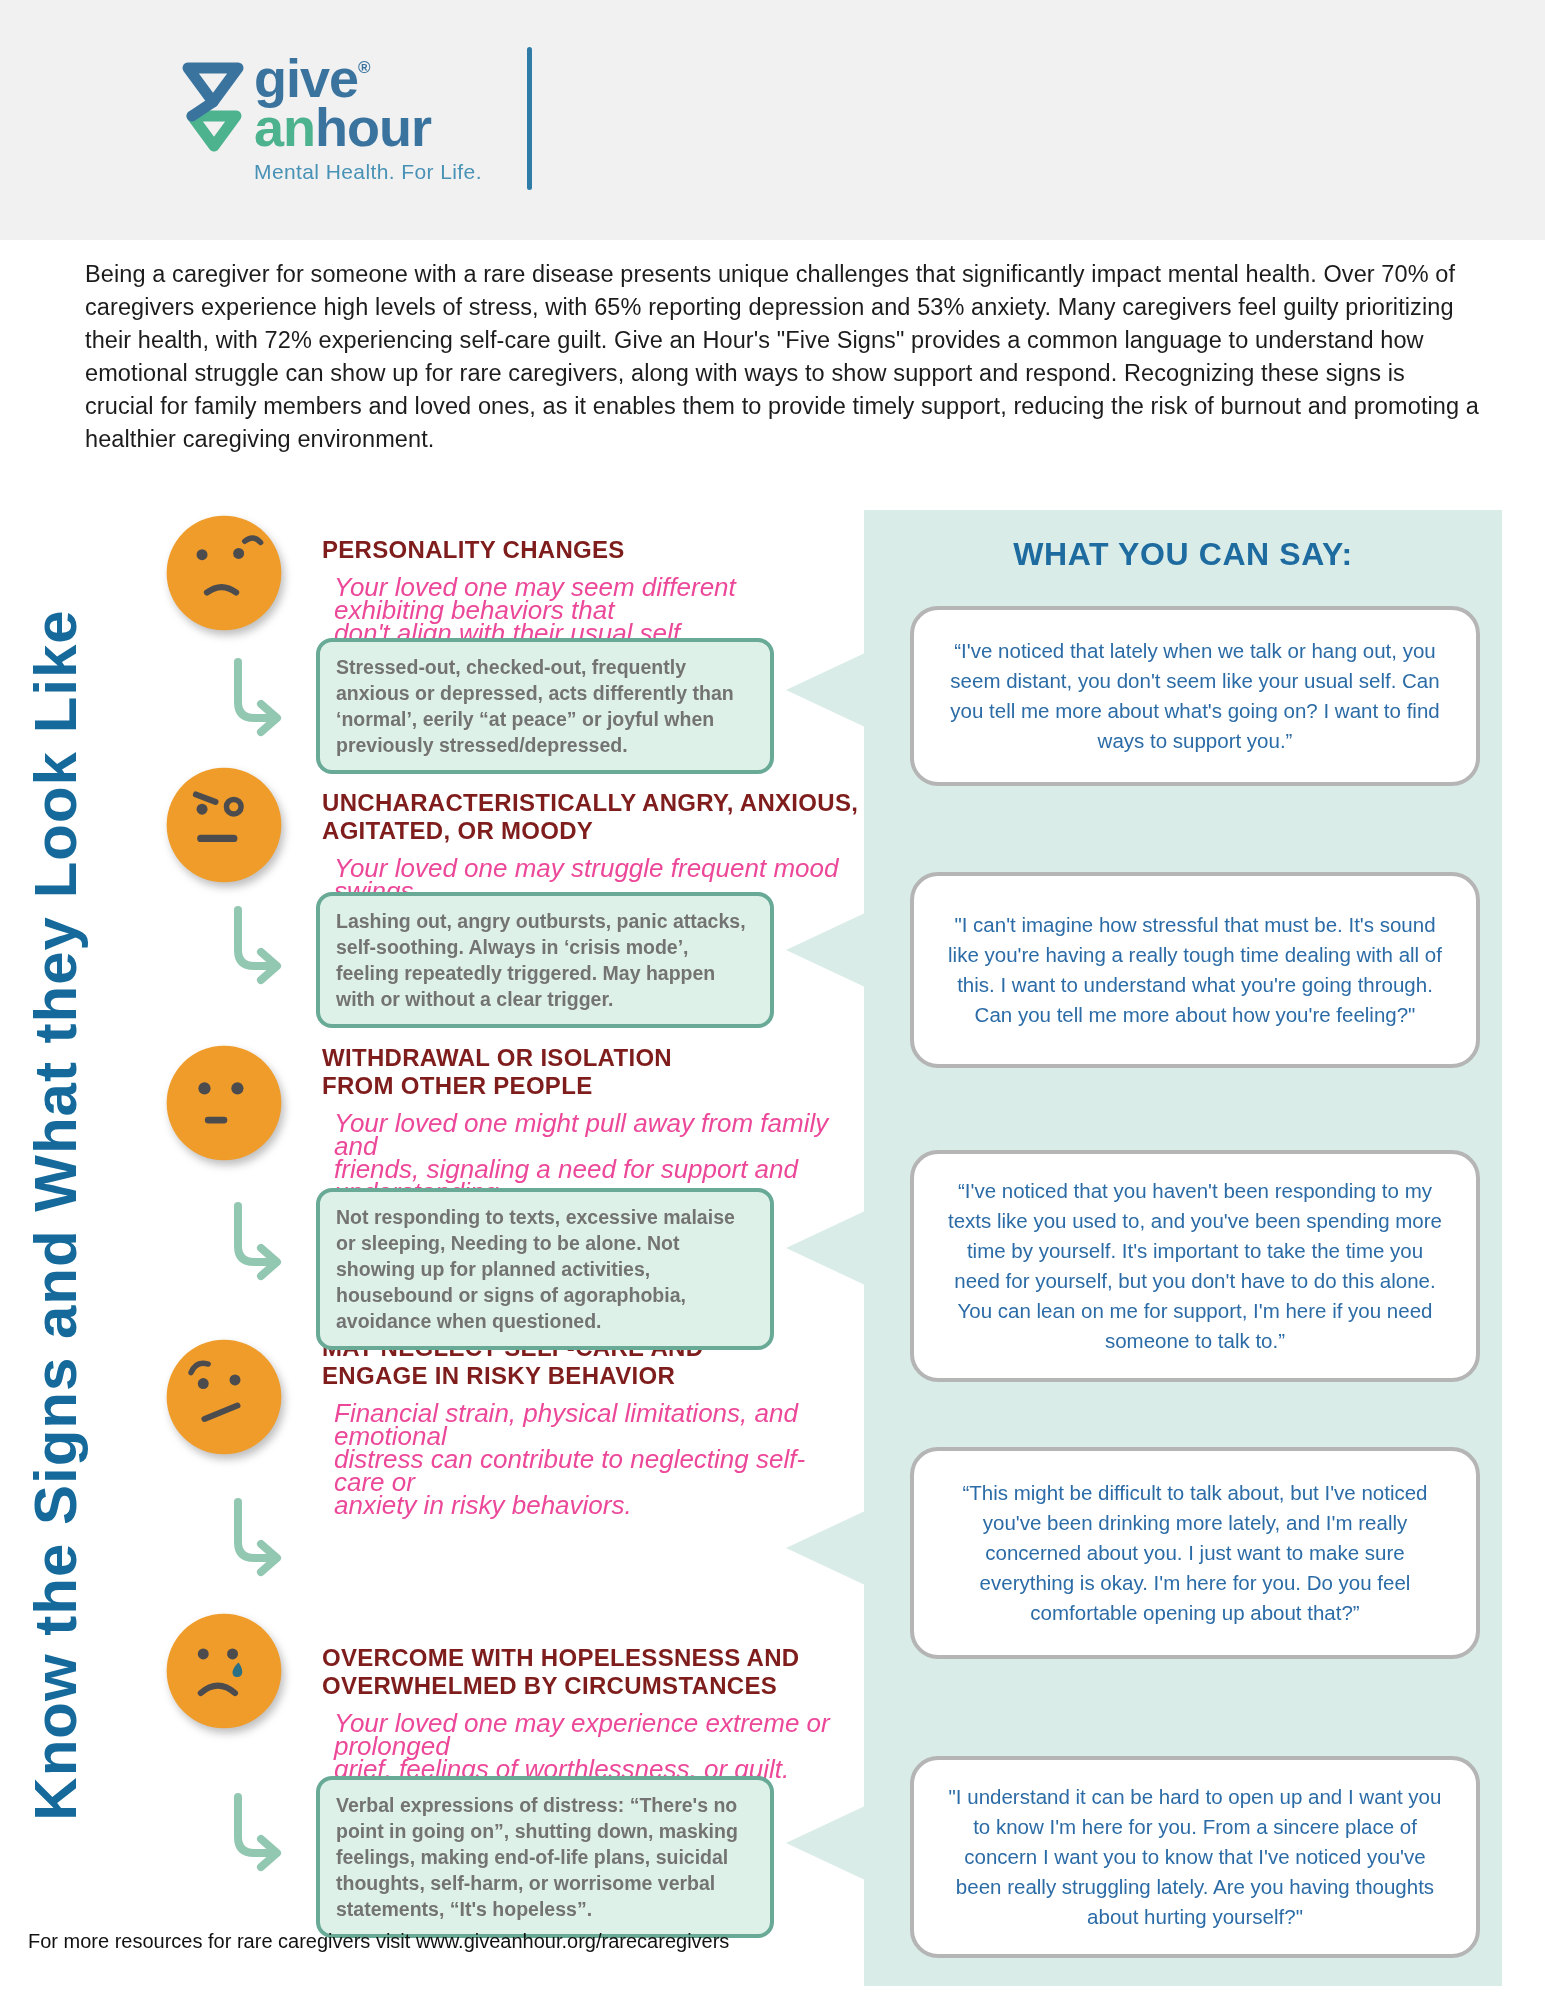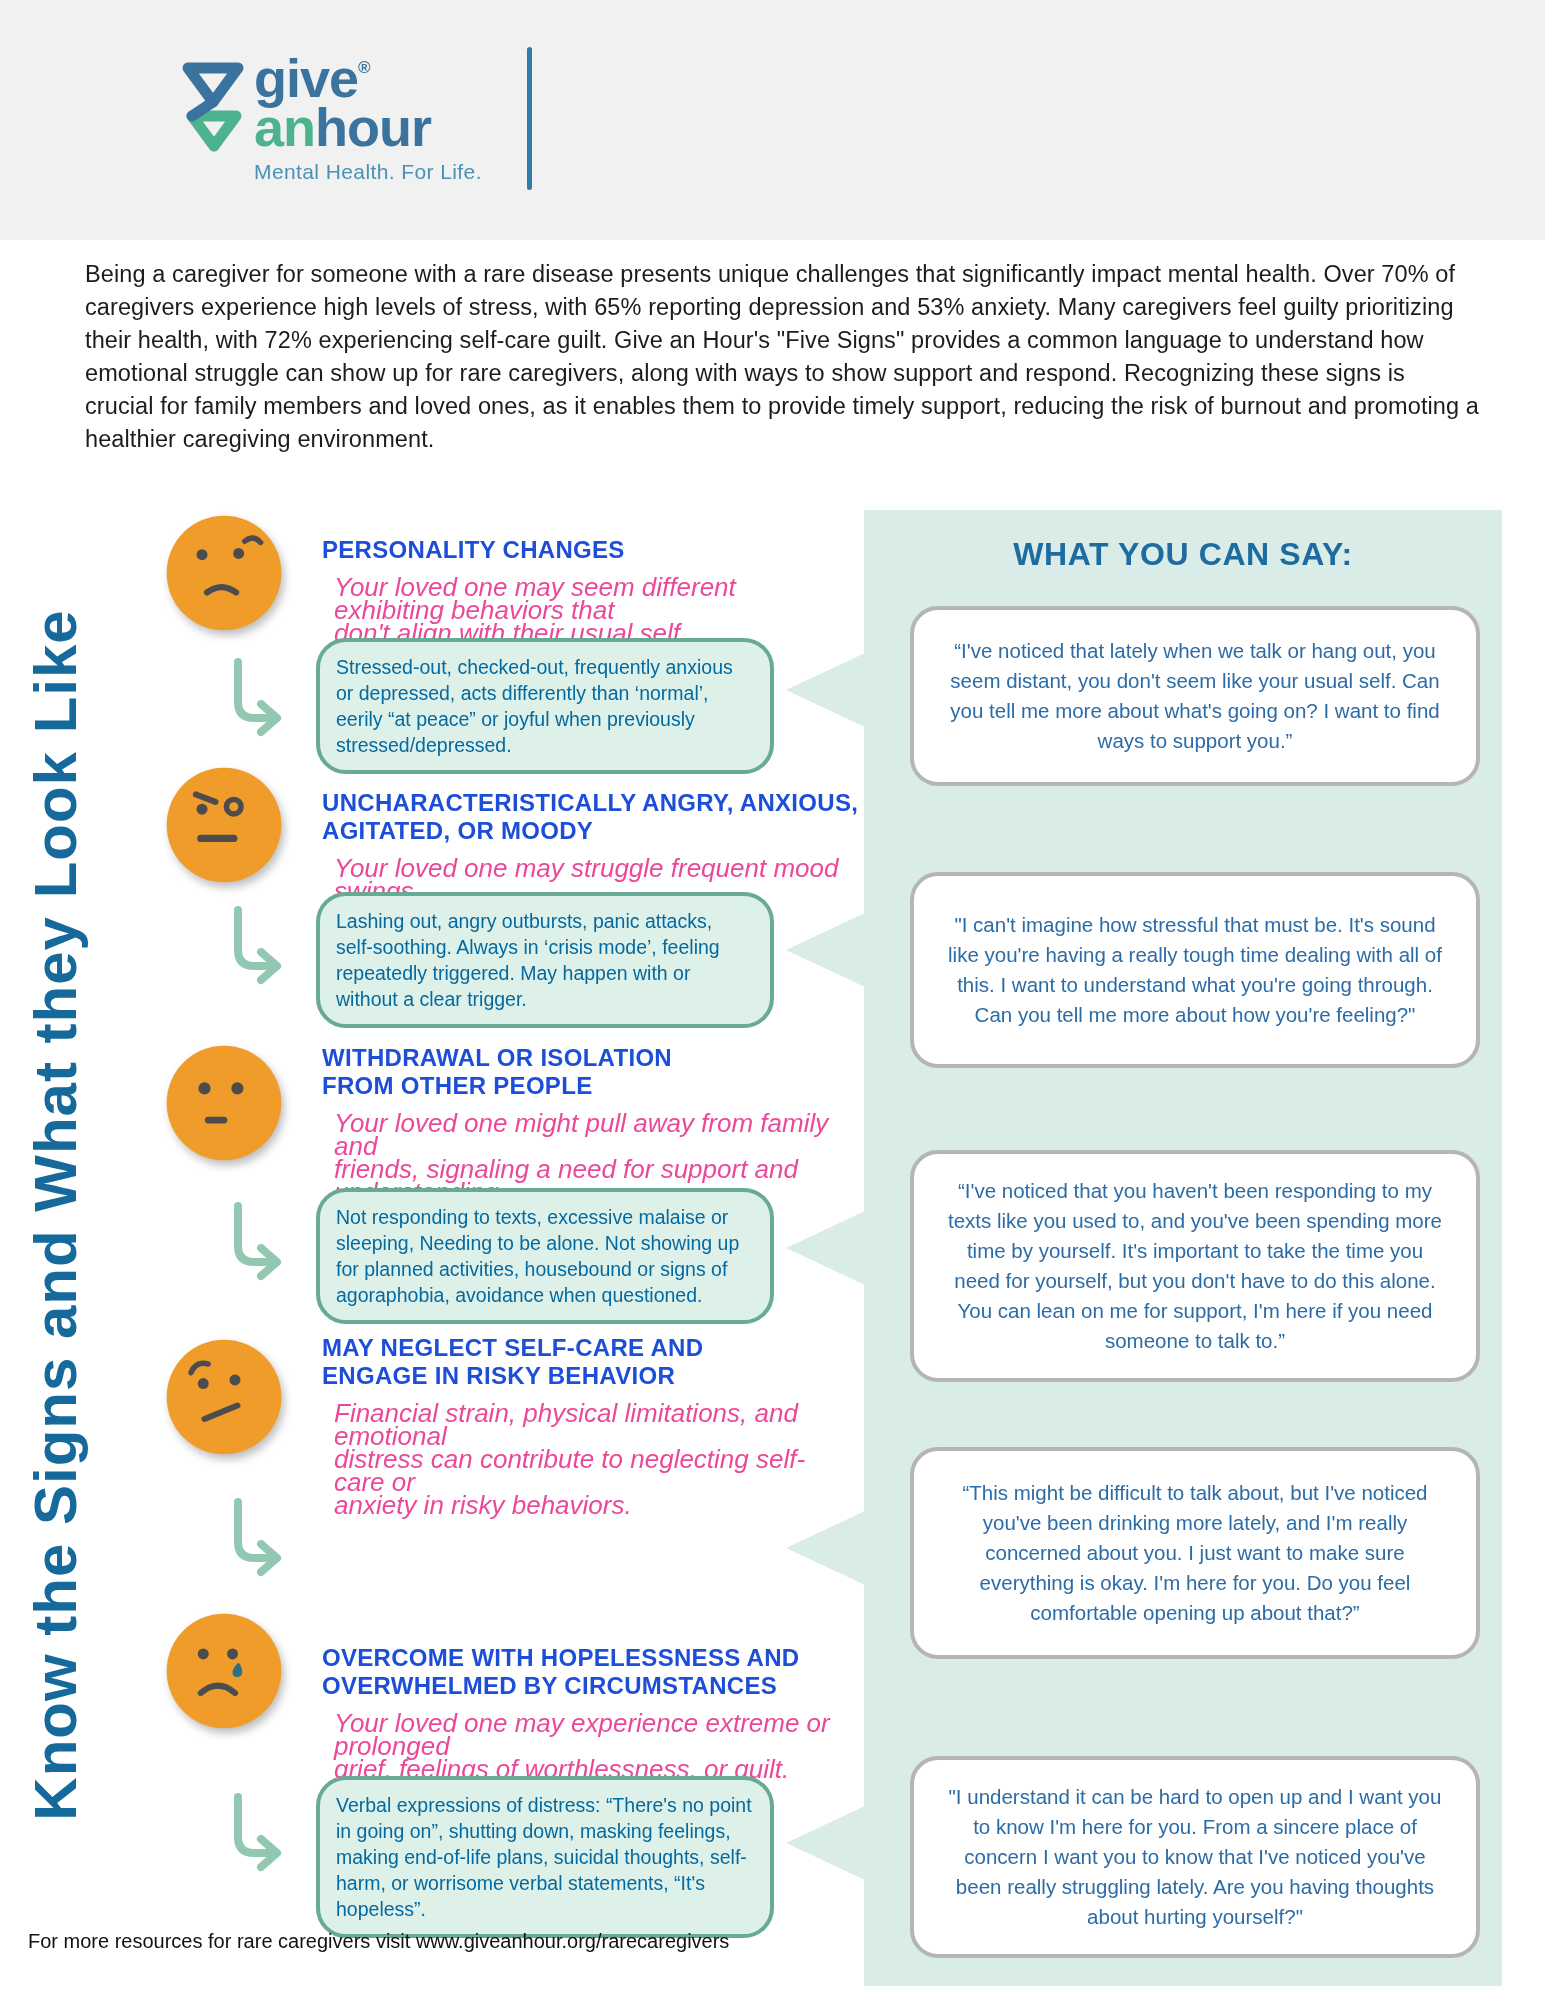--- a/index.html
+++ b/index.html
@@ -47,27 +47,27 @@
   .tri{position:absolute;left:786px;width:0;height:0;
     border-top:45px solid transparent;border-bottom:45px solid transparent;
     border-right:96px solid #d9ece8;}
   .t1{top:645px;}.t2{top:905px;}.t3{top:1203px;}.t4{top:1503px;}.t5{top:1798px;}
   
   .facesvg{position:absolute;left:163px;width:122px;height:122px;
     filter:drop-shadow(3px 5px 4px rgba(70,70,70,0.35));}
   .f1{top:512px;}.f2{top:764px;}.f3{top:1042px;}.f4{top:1336px;}.f5{top:1610px;}
   .sign-text{position:absolute;left:322px;width:540px;}
   .st1{top:536px;}.st2{top:789px;}.st3{top:1044px;}.st4{top:1334px;}.st5{top:1644px;}
-  .sign-heading{margin:0 0 9px 0;font-size:24px;font-weight:bold;color:#1d4ed8;
+  .sign-heading{margin:0 0 9px 0;font-size:24px;font-weight:bold;color:#7f1d1d;
     letter-spacing:0.3px;line-height:28px;white-space:pre-line;}
   .sign-desc{margin:12px;font-size:26px;font-style:italic;color:#ec4899;
     line-height:23px;white-space:pre-line;}
   .gbox{position:absolute;left:316px;width:458px;box-sizing:border-box;
-    background:#def1e9;border:4px solid #69aa97;border-radius:30px;
-    padding:12px 16px;font-size:19.5px;line-height:26px;color:#0369a1;}
+    background:#def1e9;border:4px solid #69aa97;border-radius:16px;
+    padding:12px 16px;font-size:19.5px;line-height:26px;color:#737373;font-weight:bold;}
   .g1{top:638px;}.g2{top:892px;}.g3{top:1188px;}.g4{top:1482px;}.g5{top:1776px;}
   .arrow{position:absolute;left:228px;width:56px;height:80px;}
   .a1{top:658px;}.a2{top:906px;}.a3{top:1202px;}.a4{top:1498px;}.a5{top:1793px;}
   
   .footer{position:absolute;left:28px;top:1930px;font-size:20px;color:#111111;}
 </style>
 </head>
 <body>
 
 <div class="page">

